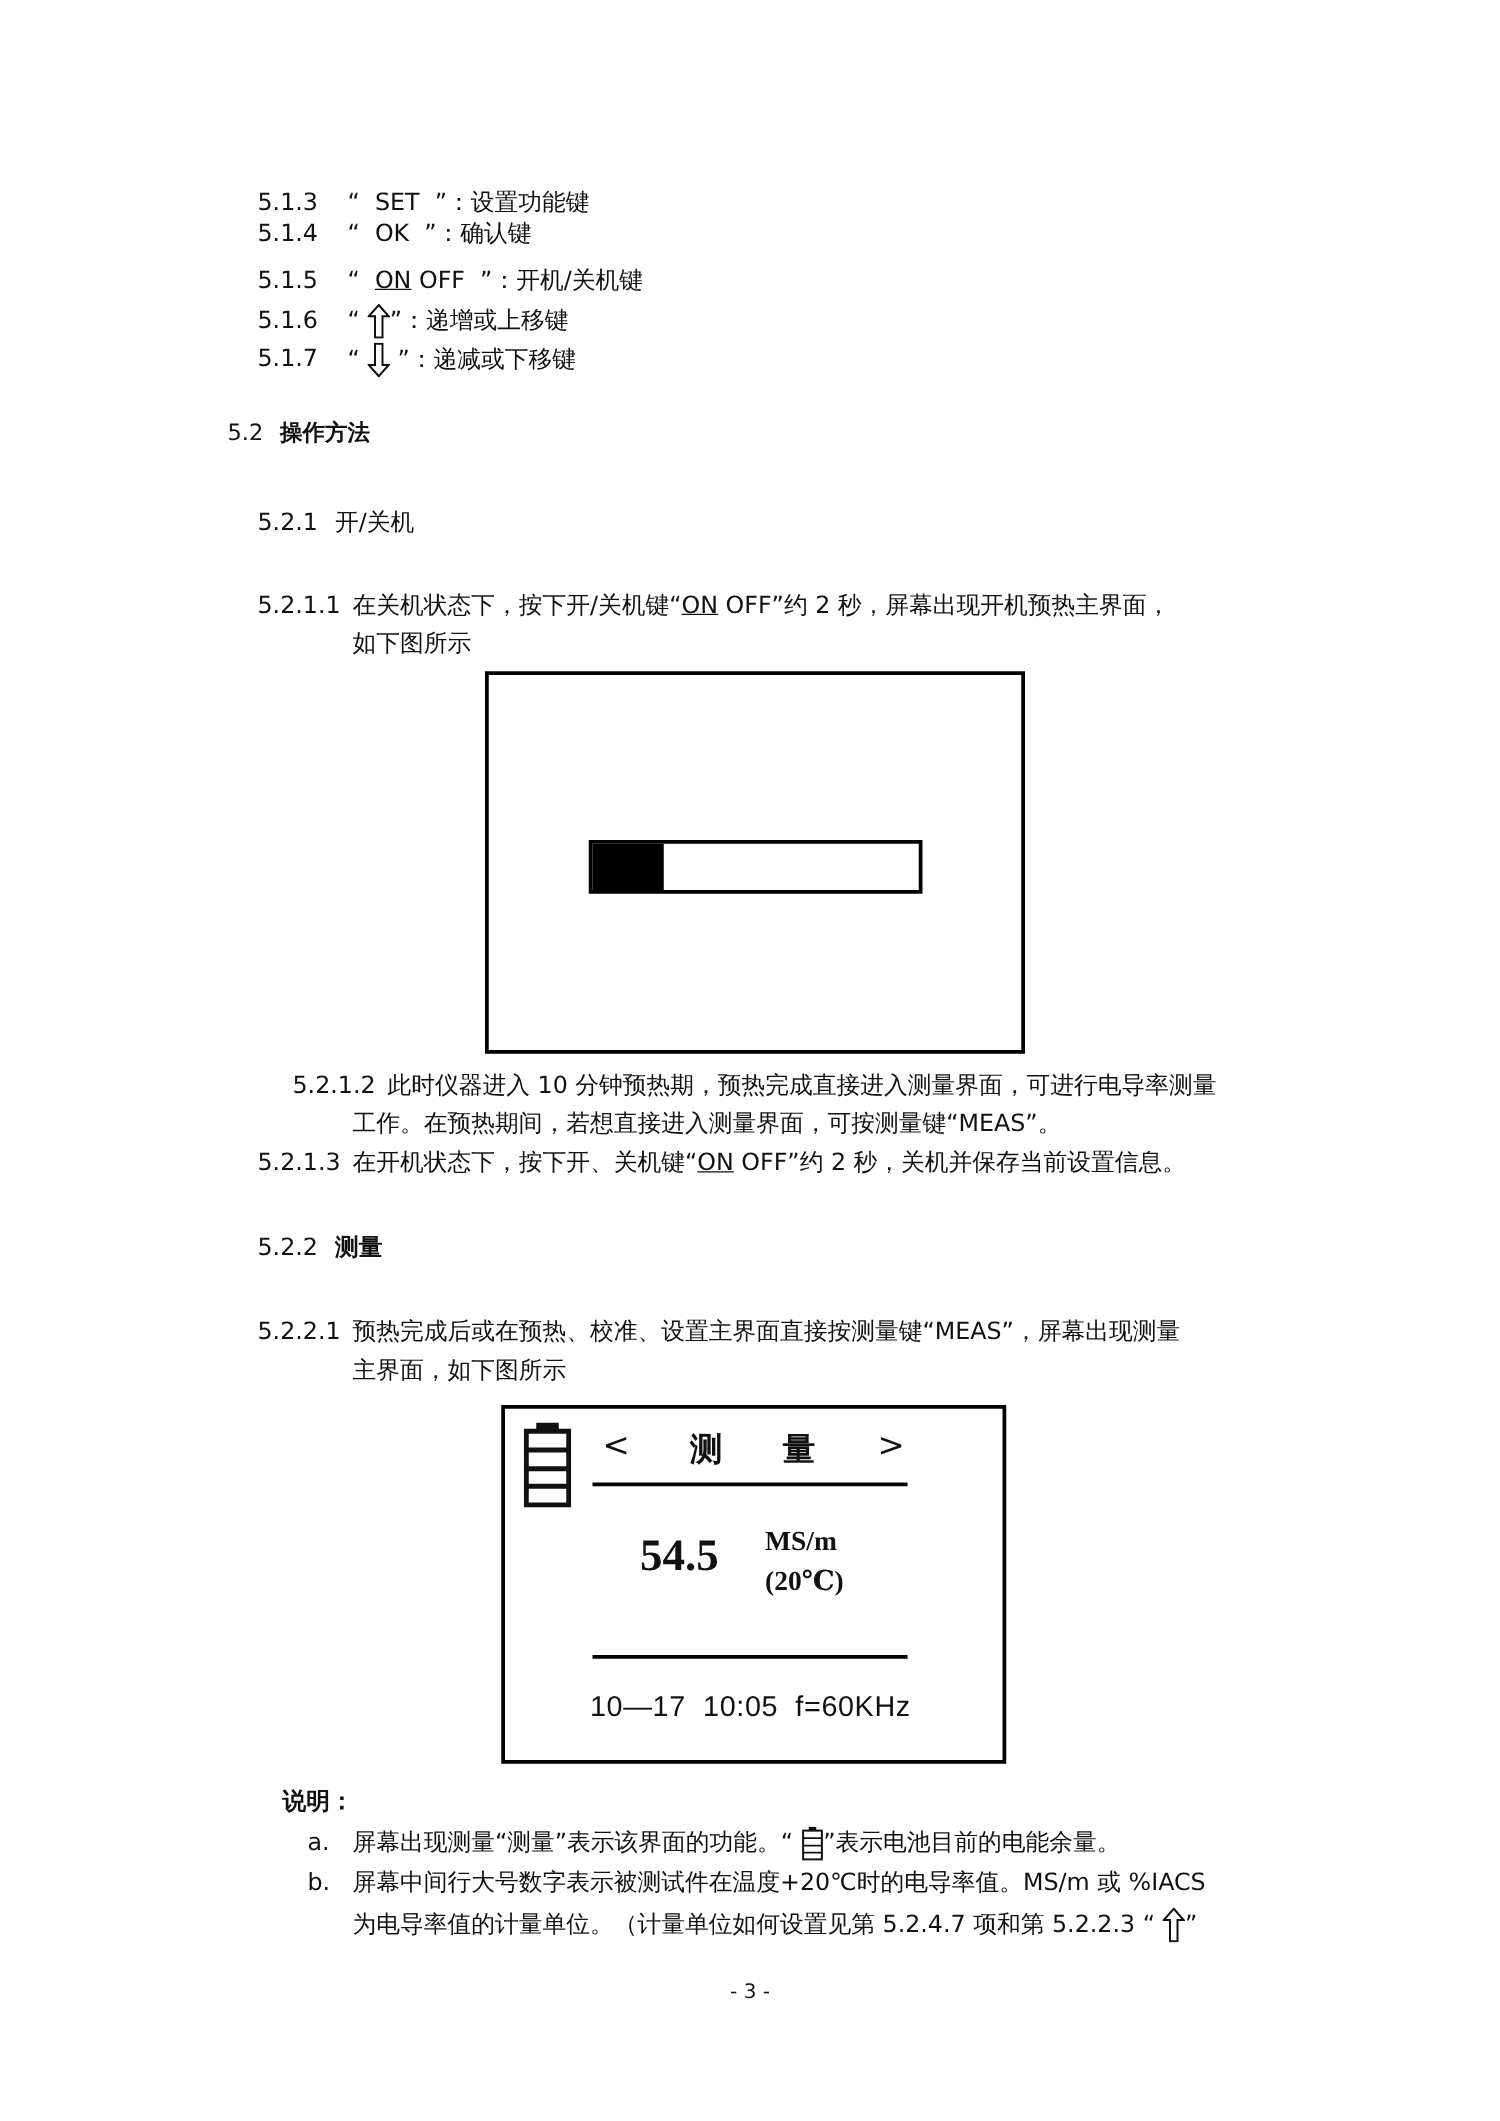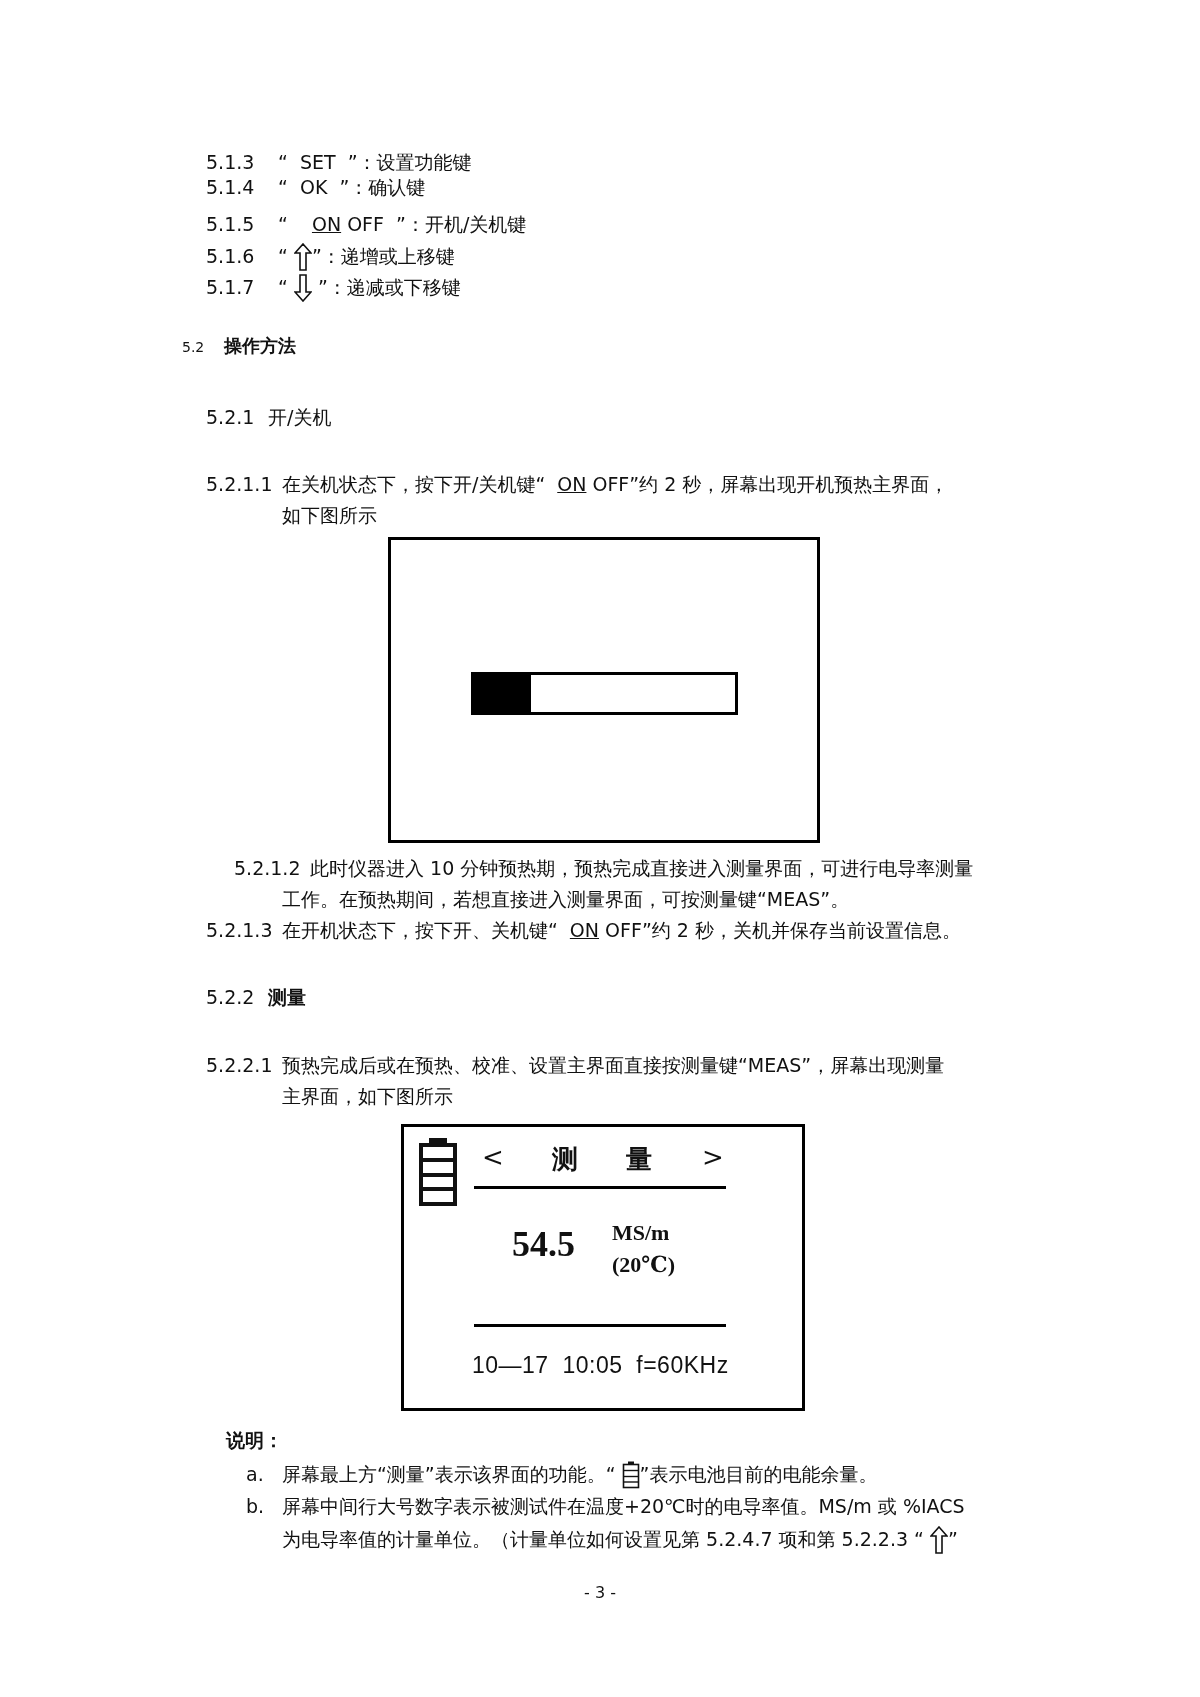--- a/index.html
+++ b/index.html
@@ -1,20 +1,20 @@
 <!DOCTYPE html>
 <html><head>
 <meta charset="utf-8">
 <style>
   html, body { margin: 0; padding: 0; background: #ffffff; }
   body { width: 1200px; height: 1697px; position: relative; overflow: hidden;
          font-family: "DejaVu Sans", "Liberation Sans", sans-serif; color: #111; }
   .abs { position: absolute; white-space: nowrap; }
   .line { font-size: 19px; line-height: 24px; }
-  .u { text-decoration: underline; margin-left: 12px; }
+  .u { text-decoration: underline; }
   .arrow { display: inline-block; vertical-align: middle; }
   .h2 { font-size: 18px; font-weight: bold; }
   .h3 { font-size: 19px; }
   
   .screen { position: absolute; border: 3px solid #000; background: #fff; box-sizing: border-box; }
   .welcome { position: absolute; left: 0; right: 0; text-align: center; font-size: 27px;
              font-weight: bold; letter-spacing: 16px; }
   .progress { position: absolute; border: 3px solid #000; box-sizing: border-box; }
   .progress-fill { position: absolute; left: 0; top: 0; bottom: 0; background: #000; }
   
@@ -44,21 +44,21 @@
     </svg><span>”：</span><span>递增或上移键</span>
 </div>
 <div class="abs line" style="left:206px; top:274px;">
   <span style="display:inline-block;width:72px;">5.1.7</span><span>“</span>
   <svg class="arrow" width="18" height="28" viewBox="0 0 18 28">
       <path d="M6 1 L12 1 L12 18 L17 18 L9 27 L1 18 L6 18 Z" fill="none" stroke="#111" stroke-width="1.6"></path>
     </svg>&nbsp;<span>”：</span><span>递减或下移键</span>
 </div>
 
 <div class="abs" style="left:182px; top:334px;">
-  <span style="font-size:14px; display:inline-block; width:42px;">5.2</span><span class="h2">操作方法</span>
+  <span style="font-size:18px; display:inline-block; width:42px;">5.2</span><span class="h2">操作方法</span>
 </div>
 
 <div class="abs h3" style="left:206px; top:405px;">
   <span style="display:inline-block;width:62px;">5.2.1</span><span>开/关机</span>
 </div>
 
 <div class="abs line" style="left:206px; top:472px;">
   <span style="display:inline-block;width:76px;">5.2.1.1</span><span>在关机状态下，按下开/关机键“</span><span class="u">ON</span><span> OFF</span><span>”约 2 秒，屏幕出现开机预热主界面，</span>
 </div>
 <div class="abs line" style="left:282px; top:503px;">如下图所示</div>
@@ -101,21 +101,21 @@
   <div class="rule" style="left:70px; top:59px; width:252px;"></div>
   <div class="bignum" style="left:108px; top:96px;">54.5</div>
   <div class="unit" style="left:208px; top:90px;">MS/m</div>
   <div class="unit" style="left:208px; top:122px;">(20℃)</div>
   <div class="rule" style="left:70px; top:197px; width:252px;"></div>
   <div class="status" style="left:68px; top:225px; white-space:pre;">10—17  10:05  f=60KHz</div>
 </div>
 
 <div class="abs" style="left:226px; top:1428px; font-size:19px; font-weight:bold;">说明：</div>
 <div class="abs line" style="left:246px; top:1461px;">
-  <span style="display:inline-block;width:36px;">a.</span><span>屏幕最上方“测量”表示该界面的功能。“</span>
+  <span style="display:inline-block;width:36px;">a.</span><span>屏幕出现测量“测量”表示该界面的功能。“</span>
   <svg class="arrow" width="18" height="28" viewBox="0 0 18 28">
       <rect x="6" y="0.5" width="6" height="3" fill="#111"></rect>
       <rect x="1.5" y="3.5" width="15" height="23" fill="none" stroke="#111" stroke-width="1.6"></rect>
       <line x1="1.5" y1="9.5" x2="16.5" y2="9.5" stroke="#111" stroke-width="1.4"></line>
       <line x1="1.5" y1="15.5" x2="16.5" y2="15.5" stroke="#111" stroke-width="1.4"></line>
       <line x1="1.5" y1="21" x2="16.5" y2="21" stroke="#111" stroke-width="1.4"></line>
     </svg><span>”表示电池目前的电能余量。</span>
 </div>
 <div class="abs line" style="left:246px; top:1494px;">
   <span style="display:inline-block;width:36px;">b.</span><span>屏幕中间行大号数字表示被测试件在温度+20℃时的电导率值。MS/m 或  %IACS</span>

